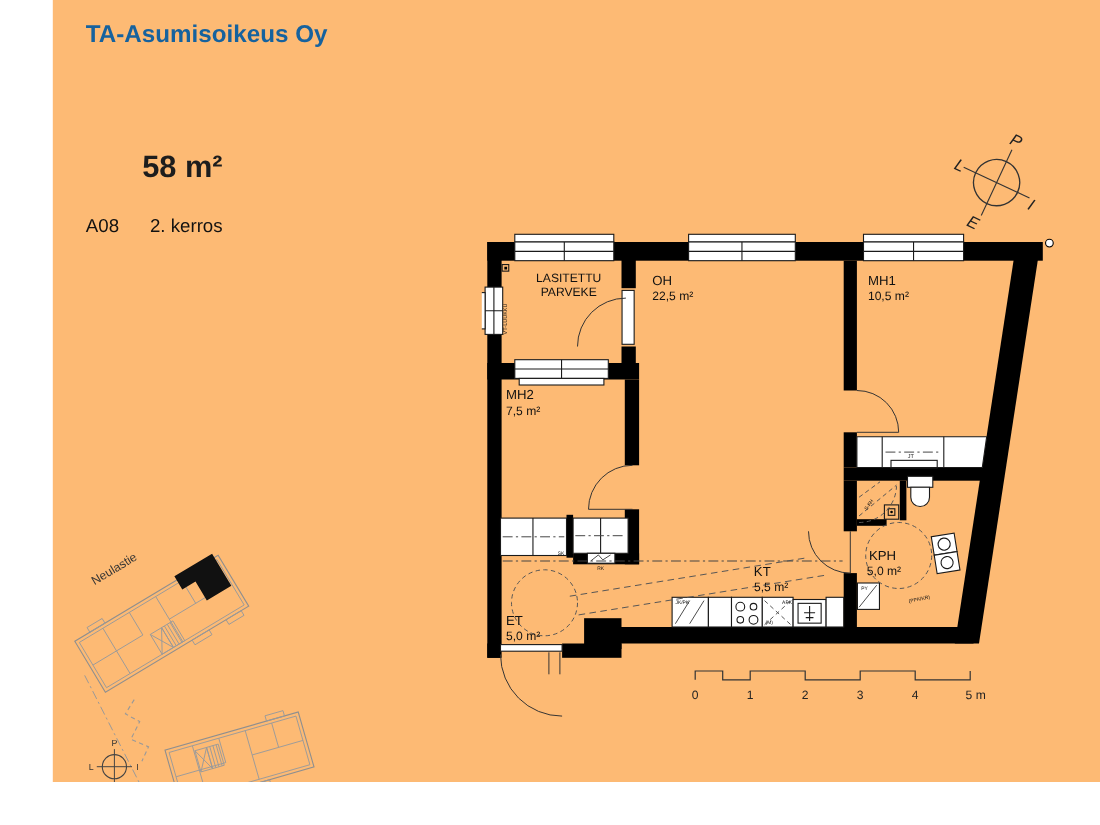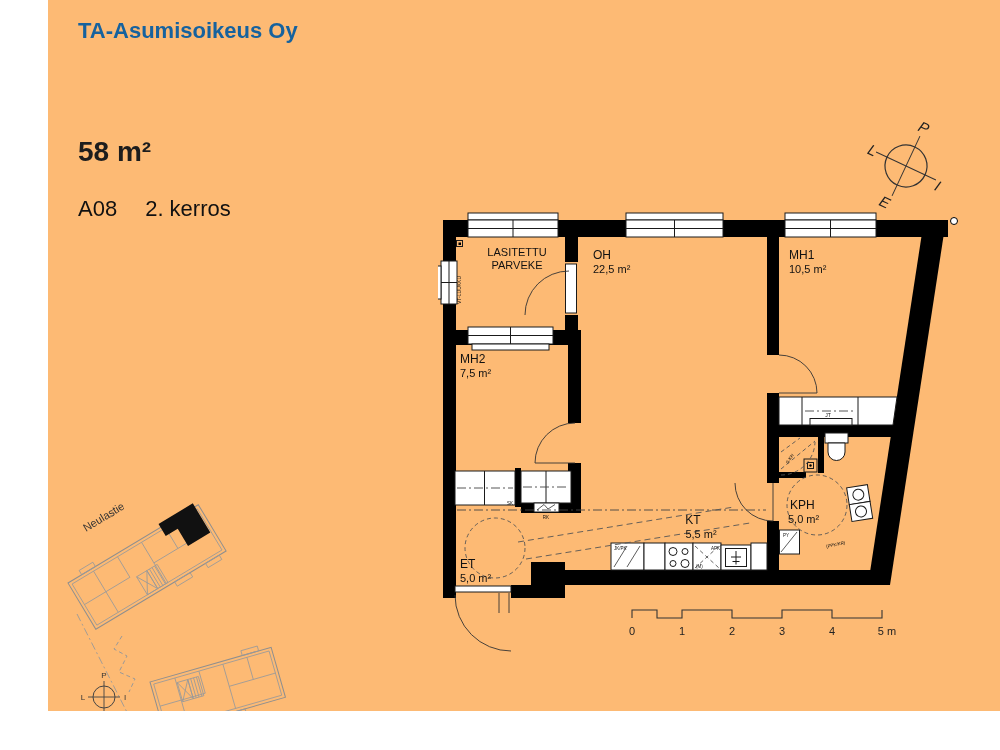--- a/index.html
+++ b/index.html
@@ -1,21 +1,21 @@
 <!DOCTYPE html>
 <html><head>
 <meta charset="utf-8">
 <style>
   html,body{margin:0;padding:0;}
   body{font-family:"Liberation Sans","DejaVu Sans",sans-serif;background:#fff;}
   .page{position:relative;width:1000px;height:711px;background:#fdba74;overflow:hidden;margin-left:48px;}
   .hdr{position:absolute;left:30px;top:16px;color:#16629e;font-size:22px;font-weight:bold;line-height:30px;}
   .aptinfo{position:absolute;left:30px;top:134px;color:#1d1d1d;}
-  .aptinfo .big{font-size:28px;font-weight:bold;line-height:36px;}
-  .coderow{margin-top:26px;font-size:22px;font-weight:normal;color:#111;text-align:right;}
+  .aptinfo .big{font-size:28px;font-weight:bold;line-height:36px;text-align:right;}
+  .coderow{margin-top:26px;font-size:17px;font-weight:normal;color:#111;text-align:right;}
   .coderow .code{display:inline-block;margin-right:28px;}
   svg text{font-family:"Liberation Sans","DejaVu Sans",sans-serif;}
   .w{fill:#000;stroke:none;}
   .fx{fill:#fff;stroke:#1a1a1a;stroke-width:1;}
   .ln{fill:none;stroke:#1a1a1a;stroke-width:1;}
   .thin{fill:none;stroke:#333;stroke-width:0.8;}
   .dd{fill:none;stroke:#444;stroke-width:0.9;stroke-dasharray:9 3 2 3;}
   .dsh{fill:none;stroke:#555;stroke-width:0.9;stroke-dasharray:4 3;}
   .dsh2{fill:none;stroke:#555;stroke-width:0.9;stroke-dasharray:6 4;}
   .arc{fill:none;stroke:#333;stroke-width:0.9;}

